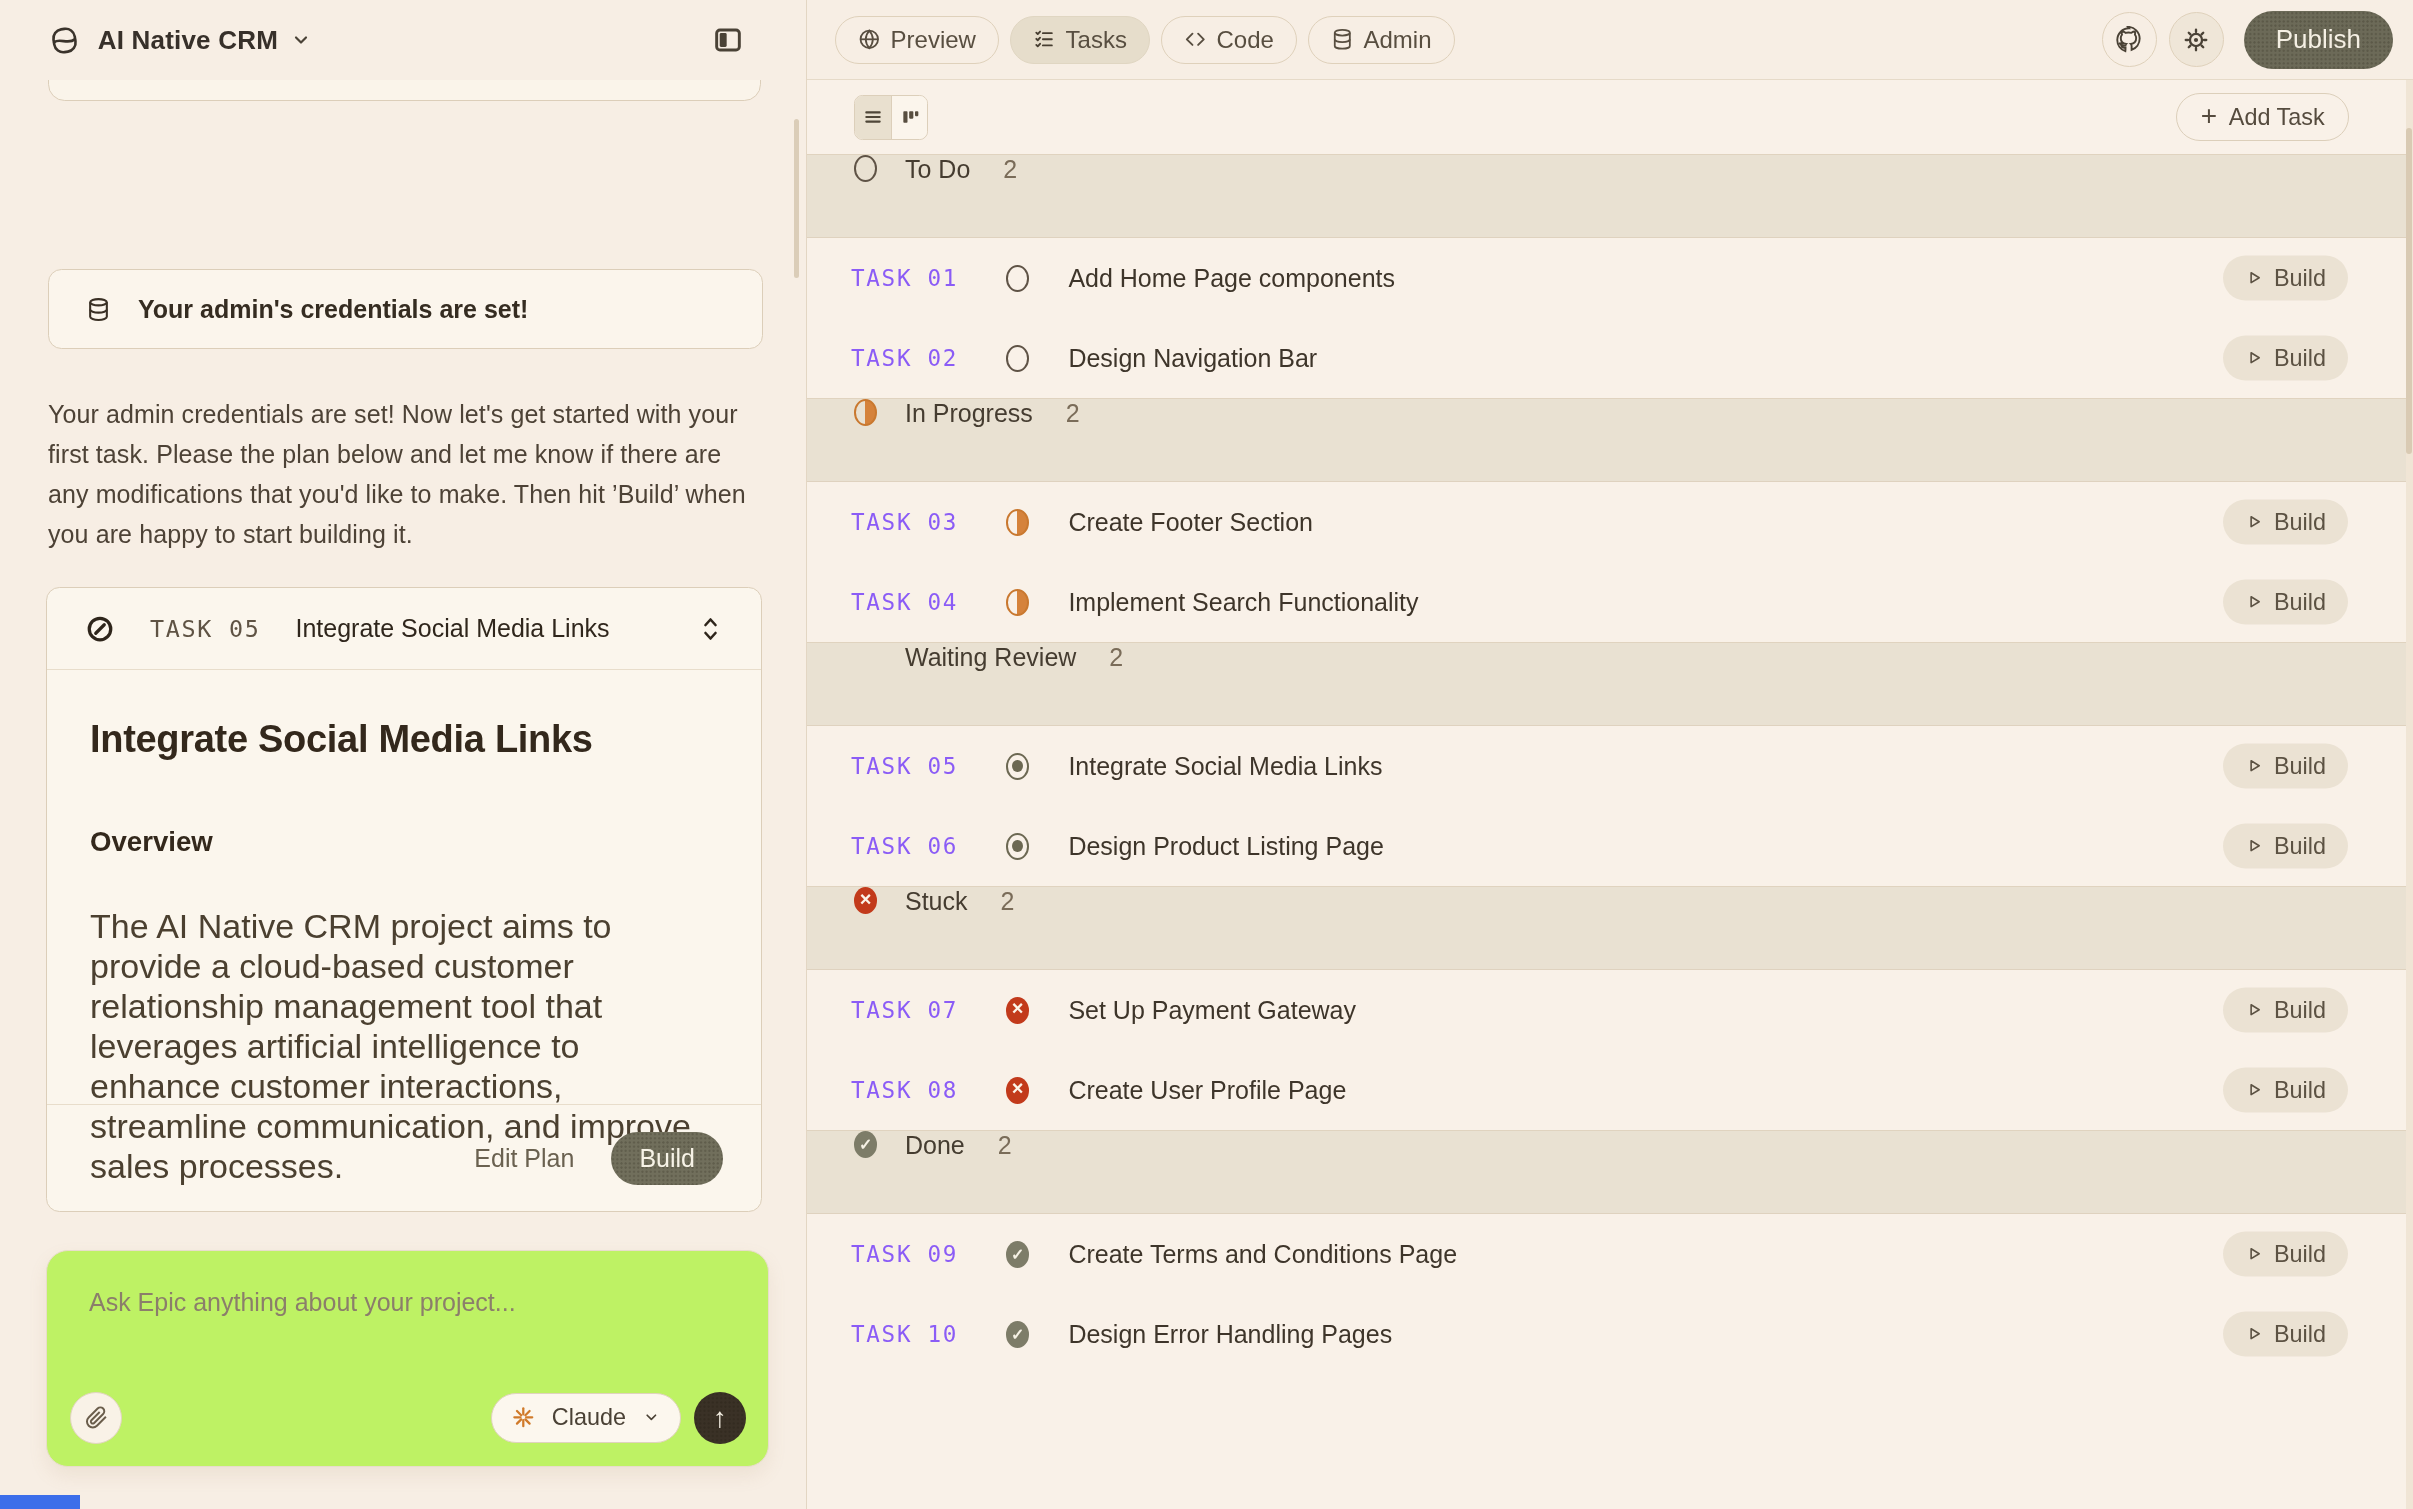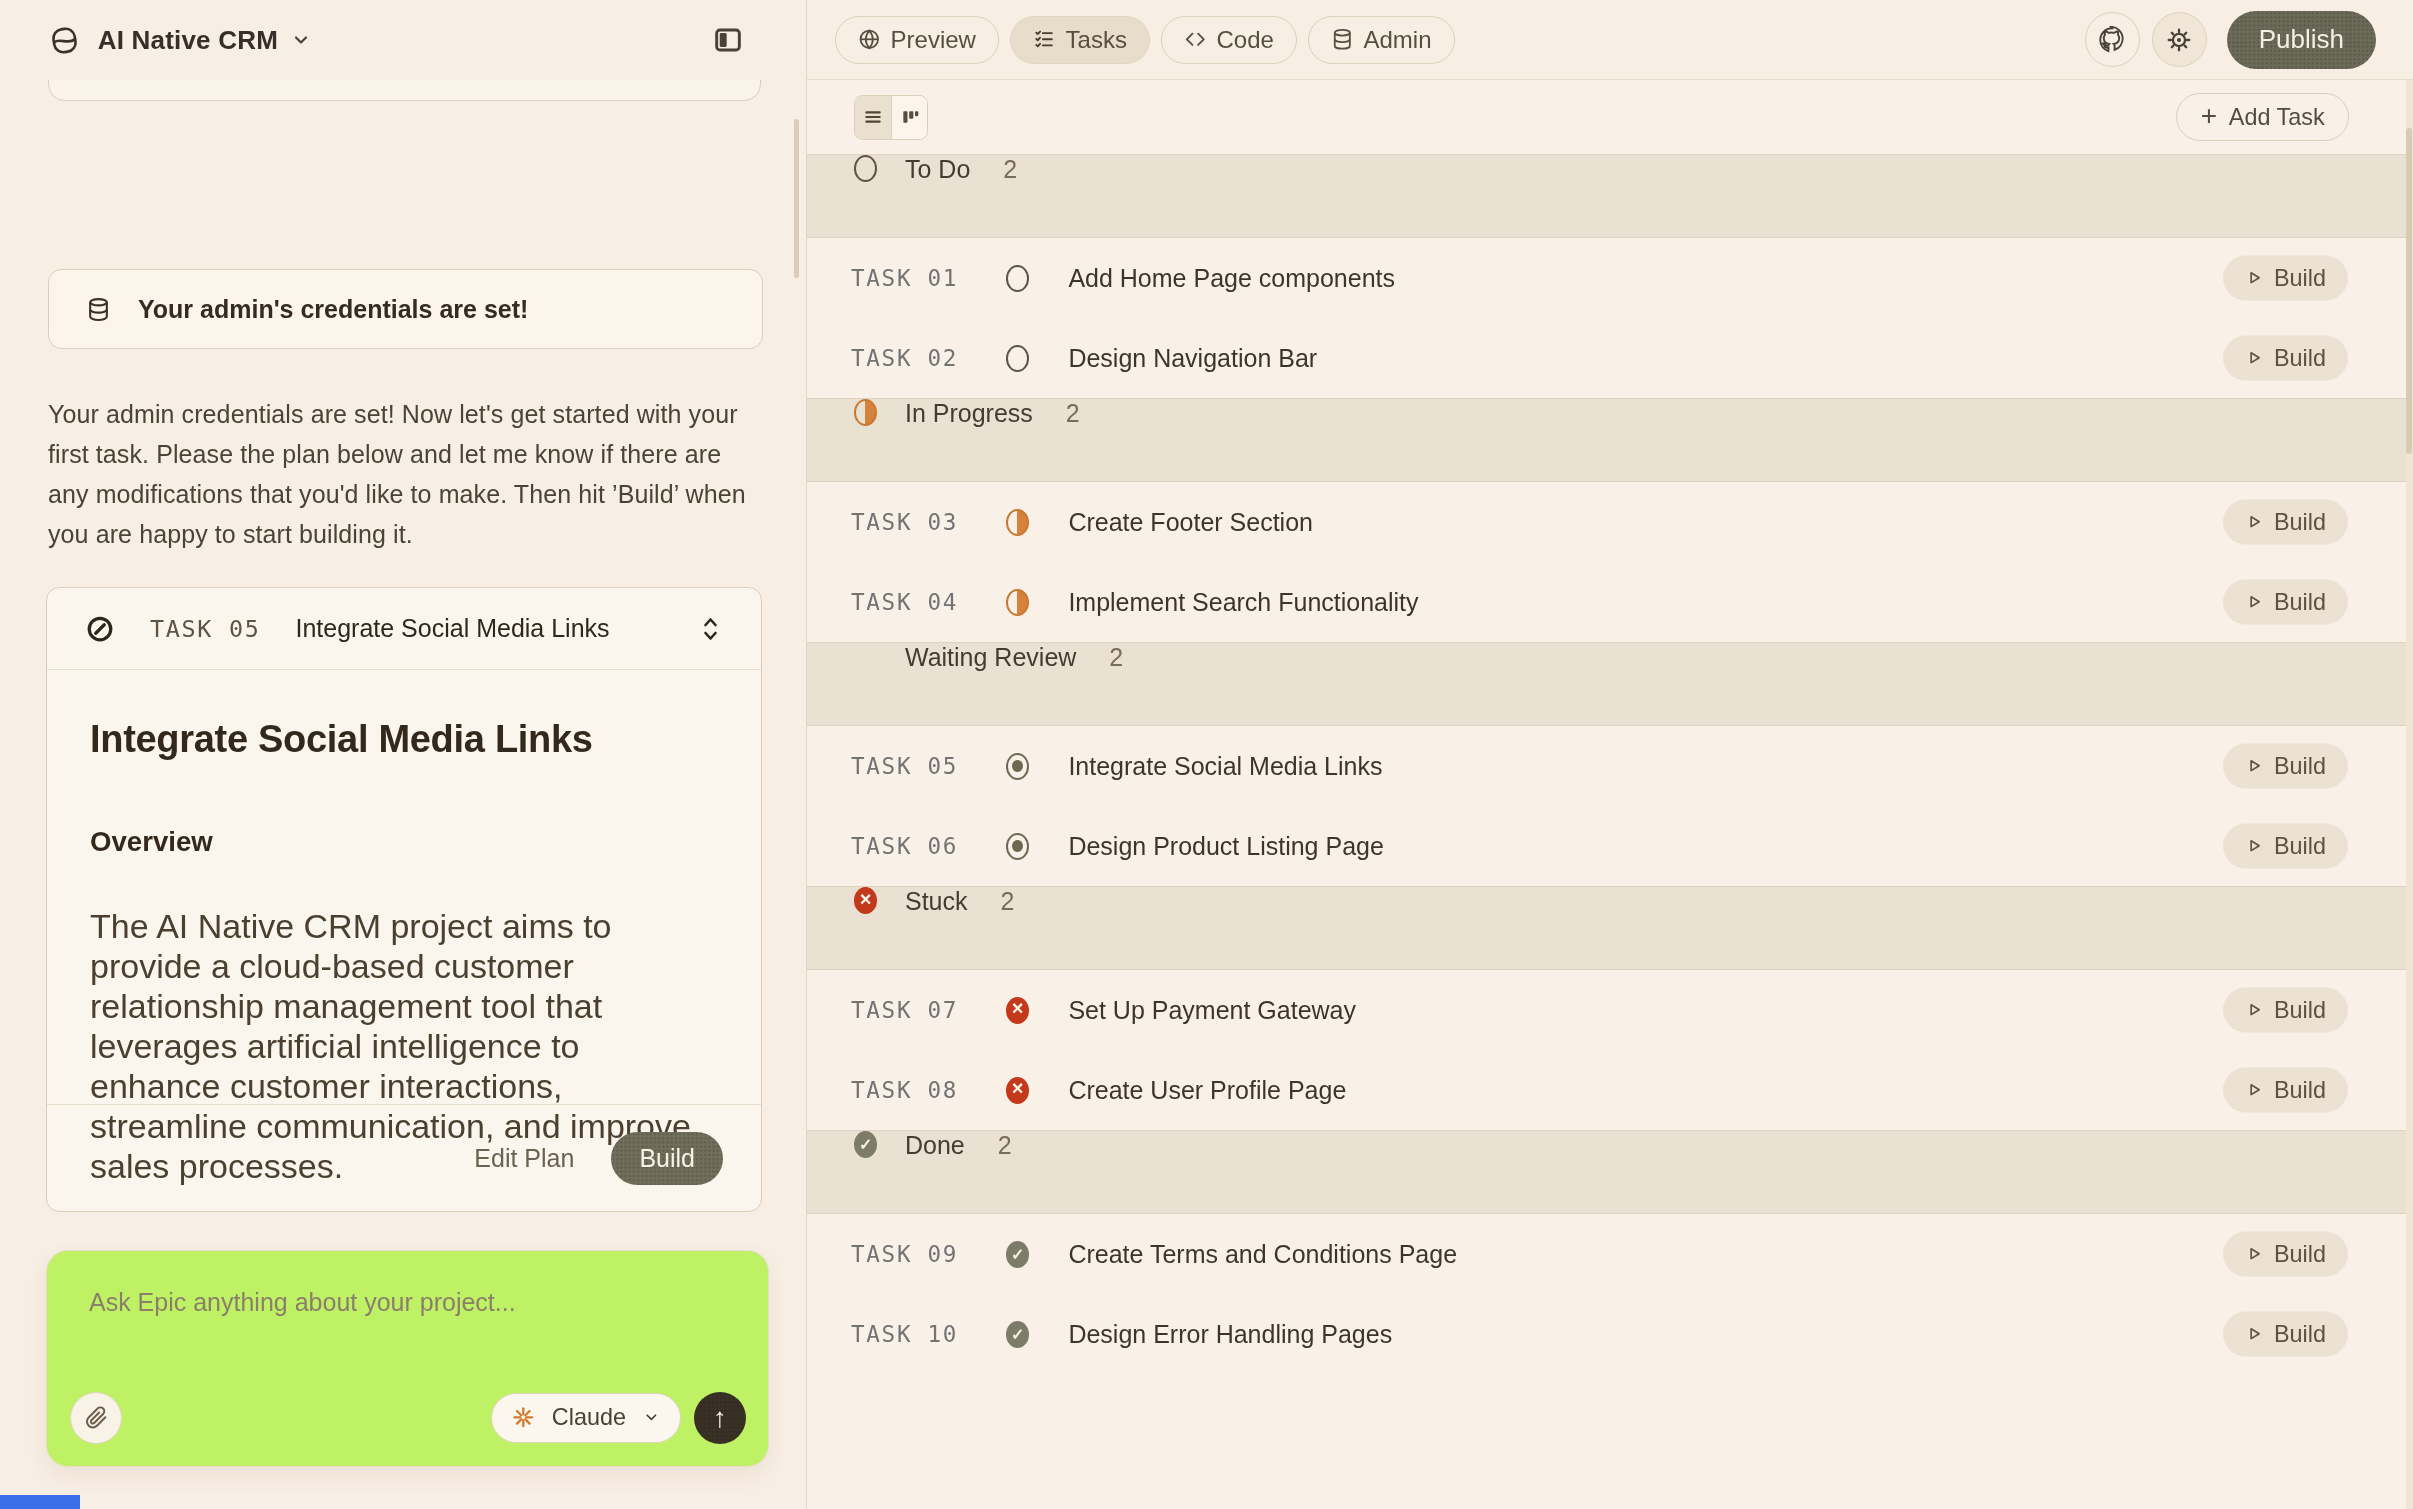--- a/index.html
+++ b/index.html
@@ -78,21 +78,21 @@
   .send-btn { width:52px; height:52px; border-radius:50%; border:none; background-color:#3A3126;
     color:#F5F0E4; font-size:28px; line-height:1; display:flex; align-items:center; justify-content:center;
     cursor:pointer; }
   .lp-scroll-thumb { position:absolute; right:6.7px; top:119px; width:5.8px; height:159px;
     border-radius:3.3px; background:#DBCDB8; }
   .blue-strip { position:absolute; left:0; bottom:0; width:80px; height:14px; background:#3C6EEA; }
 
   
   .right { position:relative; flex:1; height:1509px; background:#F9F1E8; overflow:hidden; }
   .rp-header { height:80px; border-bottom:1.7px solid #E6DAC8; background:#F7EEE4;
-    display:flex; align-items:center; justify-content:space-between; padding:0 37px 0 28px; }
+    display:flex; align-items:center; justify-content:space-between; padding:0 20px 0 28px; }
   .tabs { display:flex; gap:11px; }
   .tab { height:48px; display:flex; align-items:center; gap:10px; padding:0 22px;
     border:1.7px solid #DFD1BB; border-radius:24px; background:transparent; cursor:pointer;
     font-family:inherit; font-size:24px; color:#584E40; }
   .tab.active { background:#E6DDCB; border-color:#E0D6C2; }
   .hdr-right { display:flex; align-items:center; gap:11.7px; }
   .icon-circle { width:55px; height:55px; border-radius:50%; border:1.7px solid #DFD1BB;
     background:transparent; display:flex; align-items:center; justify-content:center; cursor:pointer; }
   .icon-circle.gear { background:#EFE6D8; }
   .publish-btn { height:58px; padding:0 32px; margin-left:8.4px; border:none; border-radius:29px;
@@ -111,21 +111,21 @@
   .plus-glyph { font-size:28px; font-weight:400; color:#554B3E; line-height:1; margin-top:-2.5px; }
 
   
   .section-band { height:84px; background:#E9E1D2; border-top:0.8px solid #E0D3BF;
     border-bottom:0.8px solid #DFD2BF; display:flex; align-items:flex-start; padding-left:47px; cursor:pointer; }
   .sec-label { font-size:25px; font-weight:500; color:#453C30; margin-left:27.6px; }
   .sec-count { font-size:25px; color:#7A6C59; margin-left:33px; }
   .task-row { height:80px; display:flex; align-items:center; padding-left:44px;
     position:relative; cursor:pointer; }
   .task-id { font-family:"DejaVu Sans Mono", monospace; font-size:22.6px; letter-spacing:1.7px;
-    color:#737373; width:155px; }
+    color:#8b5cf6; width:155px; }
   .task-title { font-size:25px; color:#3E352A; margin-left:39px; }
   .build-btn { position:absolute; right:65px; top:50%; transform:translateY(-50%);
     height:45px; padding:0 22px; border:none; border-radius:22.6px; background:#EBE2D3;
     display:flex; align-items:center; gap:11px; cursor:pointer; font-family:inherit;
     font-size:23.4px; color:#5C5243; }
 
   
   .status-icon { width:23.4px; height:27px; border-radius:50%; flex:0 0 23.4px;
     display:flex; align-items:center; justify-content:center; position:relative; }
   .task-row .status-icon { margin-left:0; }

